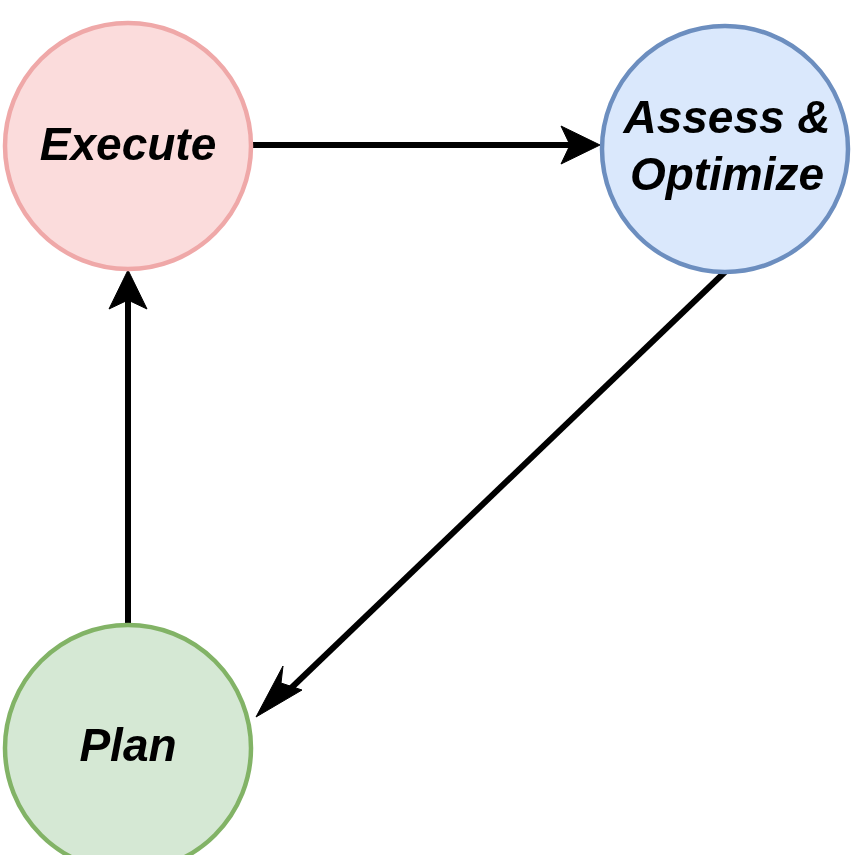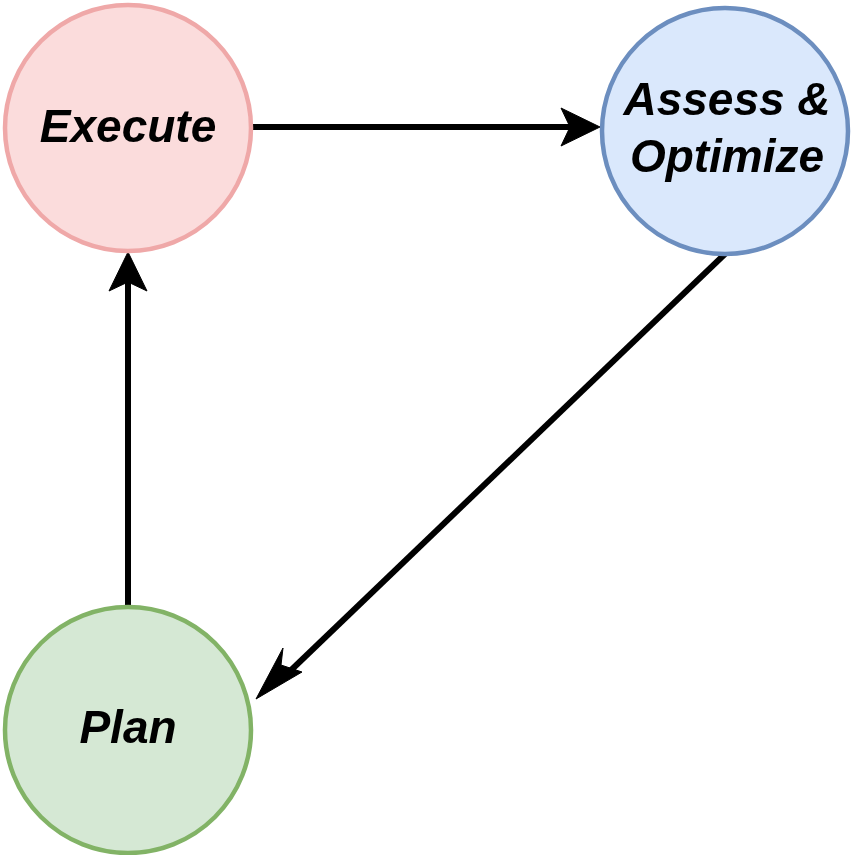--- a/index.html
+++ b/index.html
@@ -12,20 +12,21 @@
     width: 855px;
     height: 855px;
     overflow: hidden;
     font-family: "Liberation Sans", "DejaVu Sans", sans-serif;
   }
   #diagram-canvas {
     position: relative;
     width: 855px;
     height: 646px;
     background: #ffffff;
+    margin-top: 18px;
   }
   #diagram-svg {
     position: absolute;
     top: 0;
     left: 0;
     width: 855px;
     height: 855px;
     display: block;
   }
   .node-shape {

